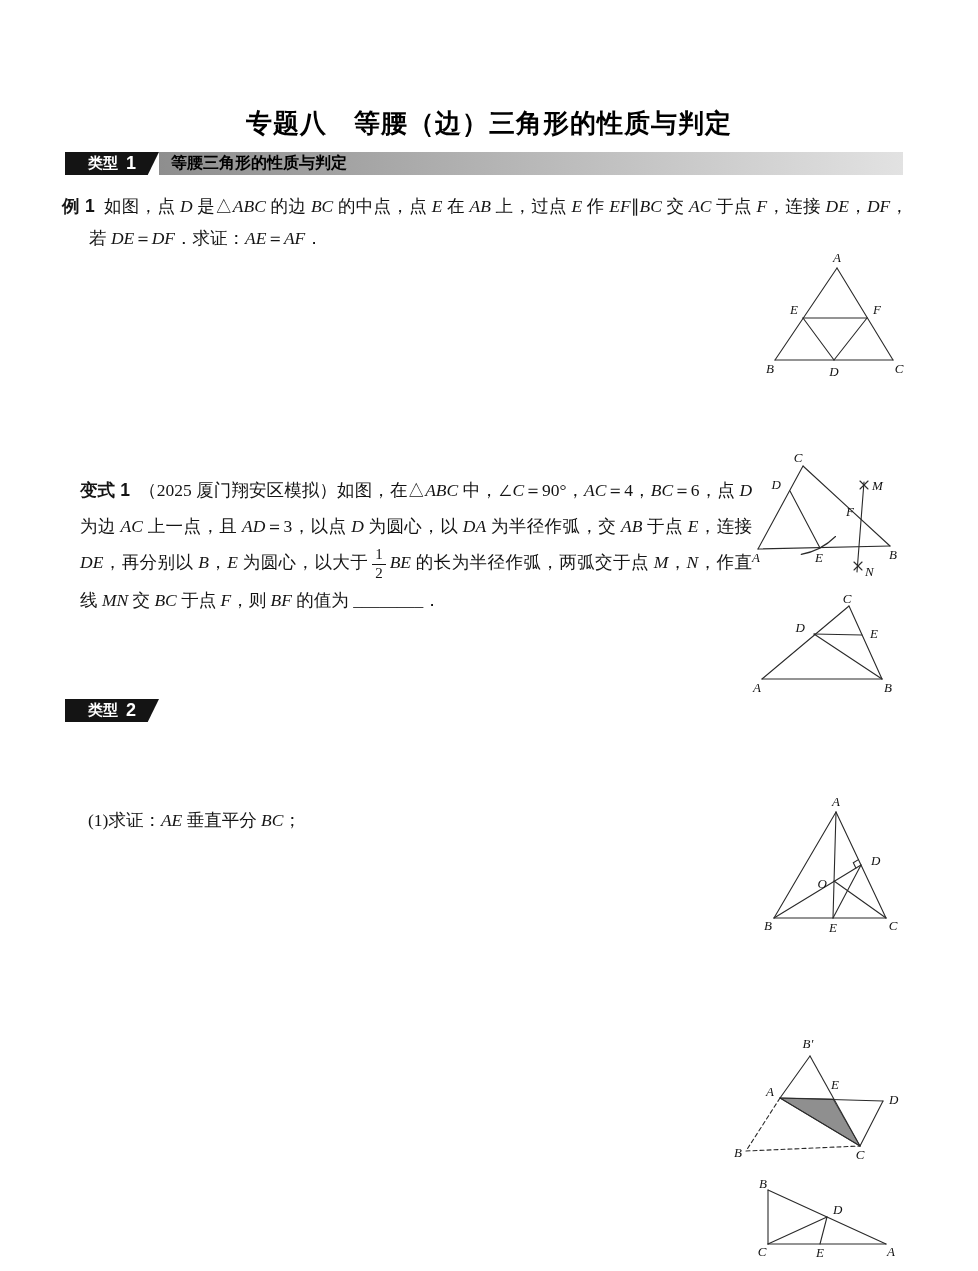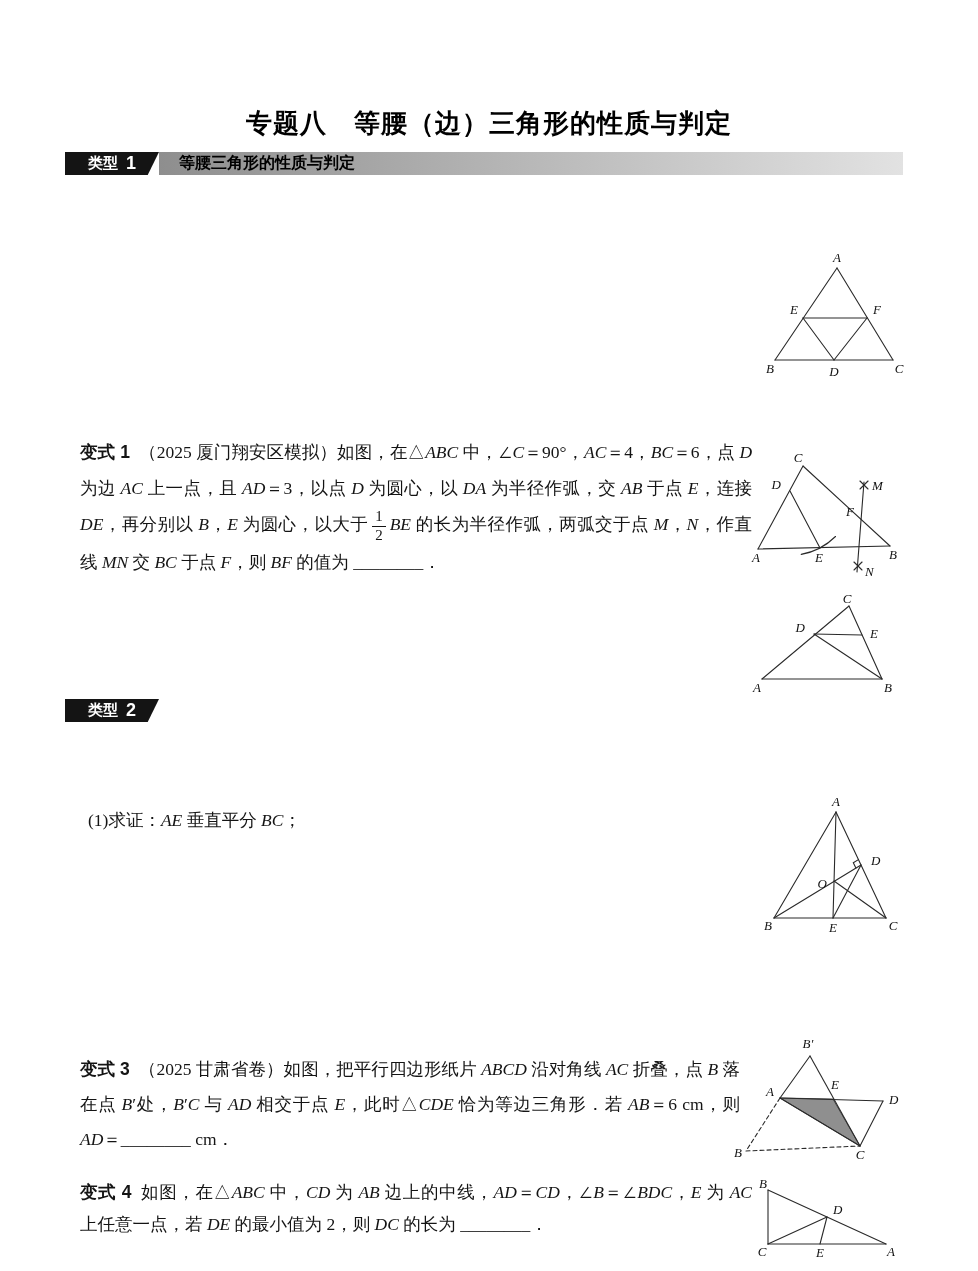--- a/index.html
+++ b/index.html
@@ -11,21 +11,21 @@
            font-family:"Liberation Sans", sans-serif; font-weight:bold; font-size:26px; letter-spacing:1px; color:#000;margin-top:36px; }
 
   .banner { position:absolute; left:65px; width:838px; height:23px; display:flex; align-items:stretch; }
   .banner .badge { background:var(--banner-badge-bg,#141414); color:#fff; width:94px;
                    font-family:"Liberation Sans", sans-serif; font-weight:bold; font-size:15px;
                    display:flex; align-items:center; justify-content:center; gap:8px;
                    clip-path:polygon(0 0,100% 0,88% 100%,0 100%); }
   .banner .badge .badge-num { font-size:18px; }
   .banner .bar { flex:1; background:linear-gradient(90deg,var(--banner-gradient-start,#8e8e8e),var(--banner-gradient-end,#e2e2e2));
                  font-family:"Liberation Sans", sans-serif; font-weight:bold; font-size:16px; color:#000;
-                 display:flex; align-items:center; padding-left:20px; }
+                 display:flex; align-items:center; padding-left:12px; }
 
   .prob { position:absolute; font-size:17.5px; line-height:32px; text-align:justify; color:#141414; }
   .prob.hang { padding-left:27px; text-indent:-27px; }
   .prob .plabel { font-family:"Liberation Sans", sans-serif; font-weight:bold; font-style:normal; margin-right:9px; }
   .prob i { font-family:"Liberation Serif", serif; }
 
   .frac { display:inline-block; vertical-align:-0.65em; text-align:center; line-height:1.05;
           font-size:15px; margin:0 4px; text-indent:0; }
   .frac .fnum { display:block; border-bottom:1.3px solid #141414; padding:0 3px 1px; }
   .frac .fden { display:block; padding-top:1px; }
@@ -44,39 +44,42 @@
   <h1 class="title">专题八　等腰（边）三角形的性质与判定</h1>
 
   <div class="banner" style="top:152px">
     <div class="badge">
       <span>类型</span>
       <span class="badge-num">1</span>
     </div>
     <div class="bar">等腰三角形的性质与判定</div>
   </div>
 
+  <div class="prob hang" style="left:62px; top:190px; width:846px">
+    <b class="plabel">例 1</b><span>如图，点 <i>D</i> 是△<i>ABC</i> 的边 <i>BC</i> 的中点，点 <i>E</i> 在 <i>AB</i> 上，过点 <i>E</i> 作 <i>EF</i>∥<i>BC</i> 交 <i>AC</i> 于点 <i>F</i>，连接 <i>DE</i>，<i>DF</i>，若 <i>DE</i>＝<i>DF</i>．求证：<i>AE</i>＝<i>AF</i>．</span>
+  </div>
 
   <svg class="diag" style="left:765px; top:250px" width="140" height="130" viewBox="0 0 140 130">
     <g>
       <line class="ln" x1="72" y1="18" x2="10" y2="110"></line>
       <line class="ln" x1="72" y1="18" x2="128" y2="110"></line>
       <line class="ln" x1="10" y1="110" x2="128" y2="110"></line>
       <line class="ln" x1="38" y1="68" x2="102" y2="68"></line>
       <line class="ln" x1="38" y1="68" x2="69" y2="110"></line>
       <line class="ln" x1="102" y1="68" x2="69" y2="110"></line>
     </g>
     <text class="plbl" x="72" y="12" text-anchor="middle">A</text>
     <text class="plbl" x="29" y="64" text-anchor="middle">E</text>
     <text class="plbl" x="112" y="64" text-anchor="middle">F</text>
     <text class="plbl" x="5" y="123" text-anchor="middle">B</text>
     <text class="plbl" x="69" y="126" text-anchor="middle">D</text>
     <text class="plbl" x="134" y="123" text-anchor="middle">C</text>
   </svg>
 
-  <div class="prob" style="left:80px; top:434px; width:672px; line-height:36px">
+  <div class="prob" style="left:80px; top:472px; width:672px; line-height:36px">
     <b class="plabel">变式 1</b><span>（2025 厦门翔安区模拟）如图，在△<i>ABC</i> 中，∠<i>C</i>＝90°，<i>AC</i>＝4，<i>BC</i>＝6，点 <i>D</i> 为边 <i>AC</i> 上一点，且 <i>AD</i>＝3，以点 <i>D</i> 为圆心，以 <i>DA</i> 为半径作弧，交 <i>AB</i> 于点 <i>E</i>，连接 <i>DE</i>，再分别以 <i>B</i>，<i>E</i> 为圆心，以大于</span><span class="frac"><span class="fnum">1</span><span class="fden">2</span></span><span><i>BE</i> 的长为半径作弧，两弧交于点 <i>M</i>，<i>N</i>，作直线 <i>MN</i> 交 <i>BC</i> 于点 <i>F</i>，则 <i>BF</i> 的值为 ________．</span>
   </div>
 
   <svg class="diag" style="left:748px; top:452px" width="155" height="130" viewBox="0 0 155 130">
     <g>
       <line class="ln" x1="55" y1="14" x2="10" y2="97"></line>
       <line class="ln" x1="10" y1="97" x2="142" y2="94"></line>
       <line class="ln" x1="55" y1="14" x2="142" y2="94"></line>
       <line class="ln" x1="42" y1="39" x2="72" y2="96"></line>
       <line class="ln" x1="116" y1="30" x2="109" y2="120"></line>
@@ -139,46 +142,40 @@
       <polyline class="ln" points="98.4,63.6 93.3,66.7 95.9,72.1"></polyline>
     </g>
     <text class="plbl" x="76" y="10" text-anchor="middle">A</text>
     <text class="plbl" x="111" y="69" text-anchor="start">D</text>
     <text class="plbl" x="67" y="92" text-anchor="end">O</text>
     <text class="plbl" x="8" y="134" text-anchor="middle">B</text>
     <text class="plbl" x="73" y="136" text-anchor="middle">E</text>
     <text class="plbl" x="133" y="134" text-anchor="middle">C</text>
   </svg>
 
-  <div class="prob" style="left:80px; top:1052px; width:660px; line-height:35px">
-    <b class="plabel">变式 3</b><span>（2025 甘肃省卷）如图，把平行四边形纸片 <i>ABCD</i> 沿对角线 <i>AC</i> 折叠，点 <i>B</i> 落在点 <i>B</i>′处，<i>B</i>′<i>C</i> 与 <i>AD</i> 相交于点 <i>E</i>，此时△<i>CDE</i> 恰为等边三角形．若 <i>AB</i>＝6 cm，则 <i>AD</i>＝________ cm．</span>
-  </div>
 
   <svg class="diag" style="left:733px; top:1036px" width="170" height="125" viewBox="0 0 170 125">
     <polygon class="shade" points="47,62 100,63 127,110"></polygon>
     <g>
       <line class="ln" x1="47" y1="62" x2="77" y2="20"></line>
       <line class="ln" x1="77" y1="20" x2="127" y2="110"></line>
       <line class="ln" x1="47" y1="62" x2="150" y2="65"></line>
       <line class="ln" x1="150" y1="65" x2="127" y2="110"></line>
       <line class="ln" x1="47" y1="62" x2="127" y2="110"></line>
       <line class="ln dash" x1="47" y1="62" x2="13" y2="115"></line>
       <line class="ln dash" x1="13" y1="115" x2="127" y2="110"></line>
     </g>
     <text class="plbl" x="75" y="12" text-anchor="middle">B′</text>
     <text class="plbl" x="41" y="60" text-anchor="end">A</text>
     <text class="plbl" x="102" y="53" text-anchor="middle">E</text>
     <text class="plbl" x="156" y="68" text-anchor="start">D</text>
     <text class="plbl" x="127" y="123" text-anchor="middle">C</text>
     <text class="plbl" x="9" y="121" text-anchor="end">B</text>
   </svg>
 
-  <div class="prob" style="left:80px; top:1176px; width:672px">
-    <b class="plabel">变式 4</b><span>如图，在△<i>ABC</i> 中，<i>CD</i> 为 <i>AB</i> 边上的中线，<i>AD</i>＝<i>CD</i>，∠<i>B</i>＝∠<i>BDC</i>，<i>E</i> 为 <i>AC</i> 上任意一点，若 <i>DE</i> 的最小值为 2，则 <i>DC</i> 的长为 ________．</span>
-  </div>
 
   <svg class="diag" style="left:750px; top:1178px" width="150" height="80" viewBox="0 0 150 80">
     <g>
       <line class="ln" x1="18" y1="12" x2="18" y2="66"></line>
       <line class="ln" x1="18" y1="66" x2="136" y2="66"></line>
       <line class="ln" x1="136" y1="66" x2="18" y2="12"></line>
       <line class="ln" x1="18" y1="66" x2="77" y2="39"></line>
       <line class="ln" x1="77" y1="39" x2="70" y2="66"></line>
     </g>
     <text class="plbl" x="13" y="10" text-anchor="middle">B</text>

